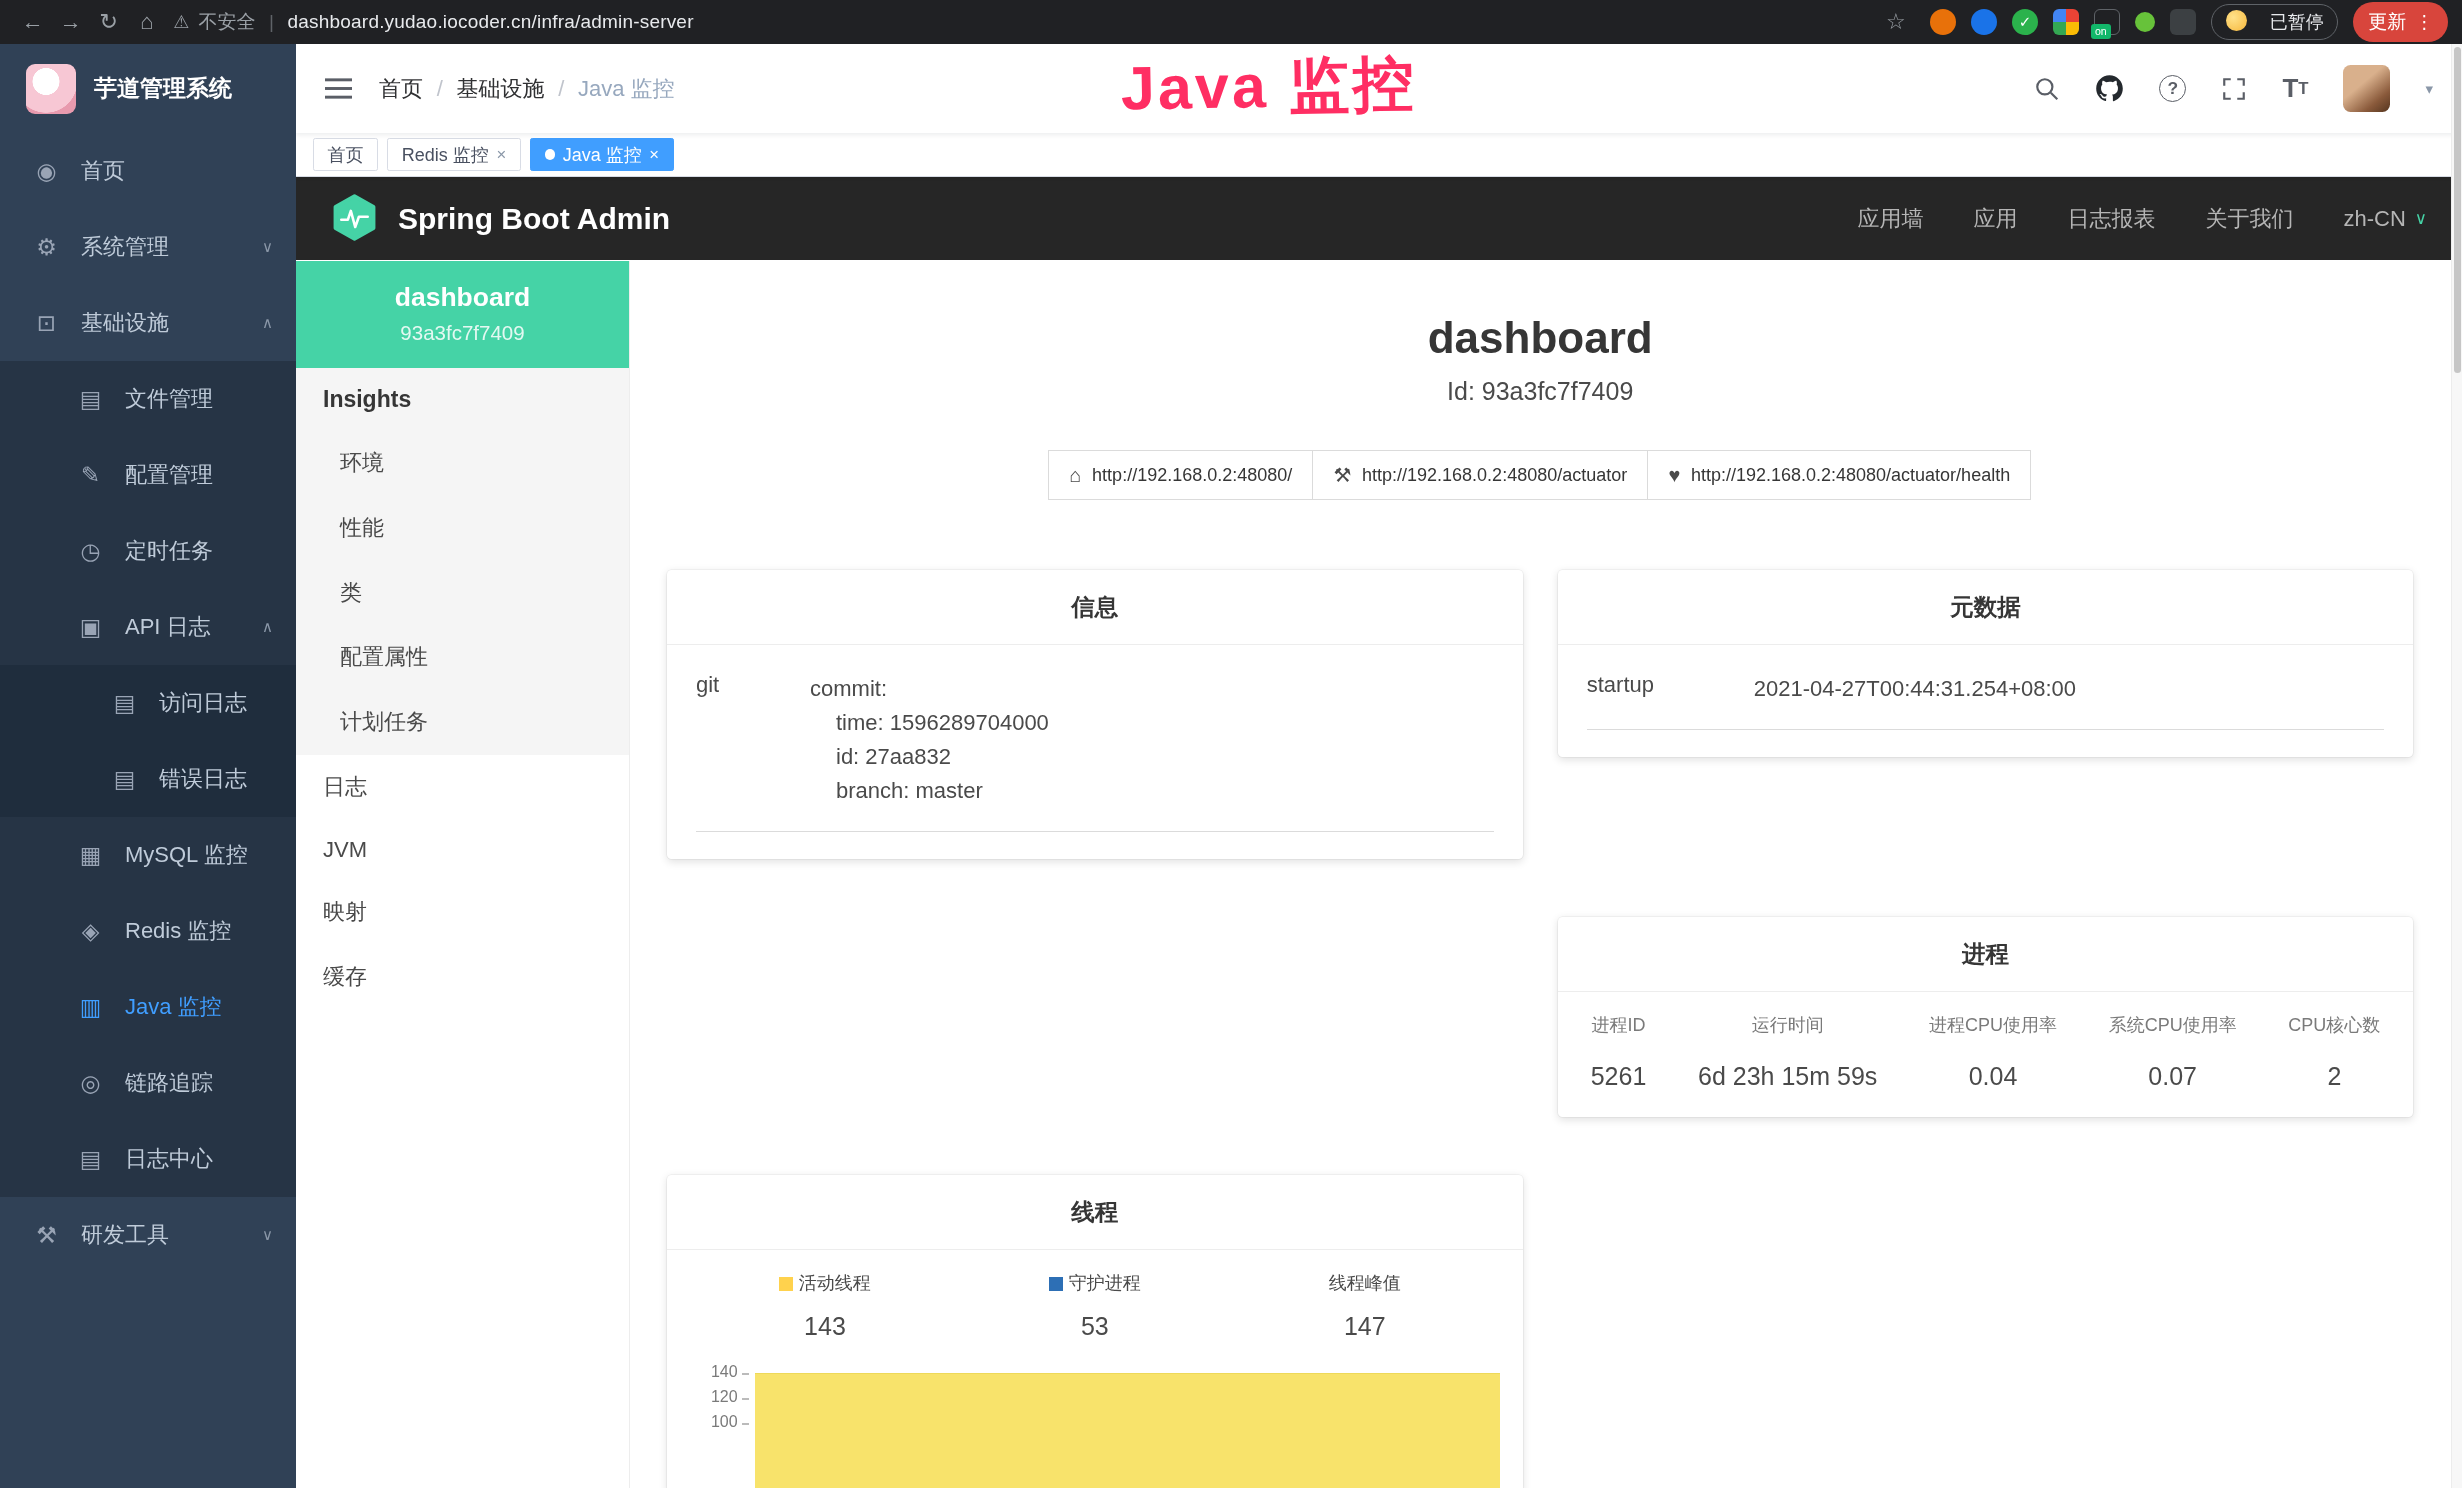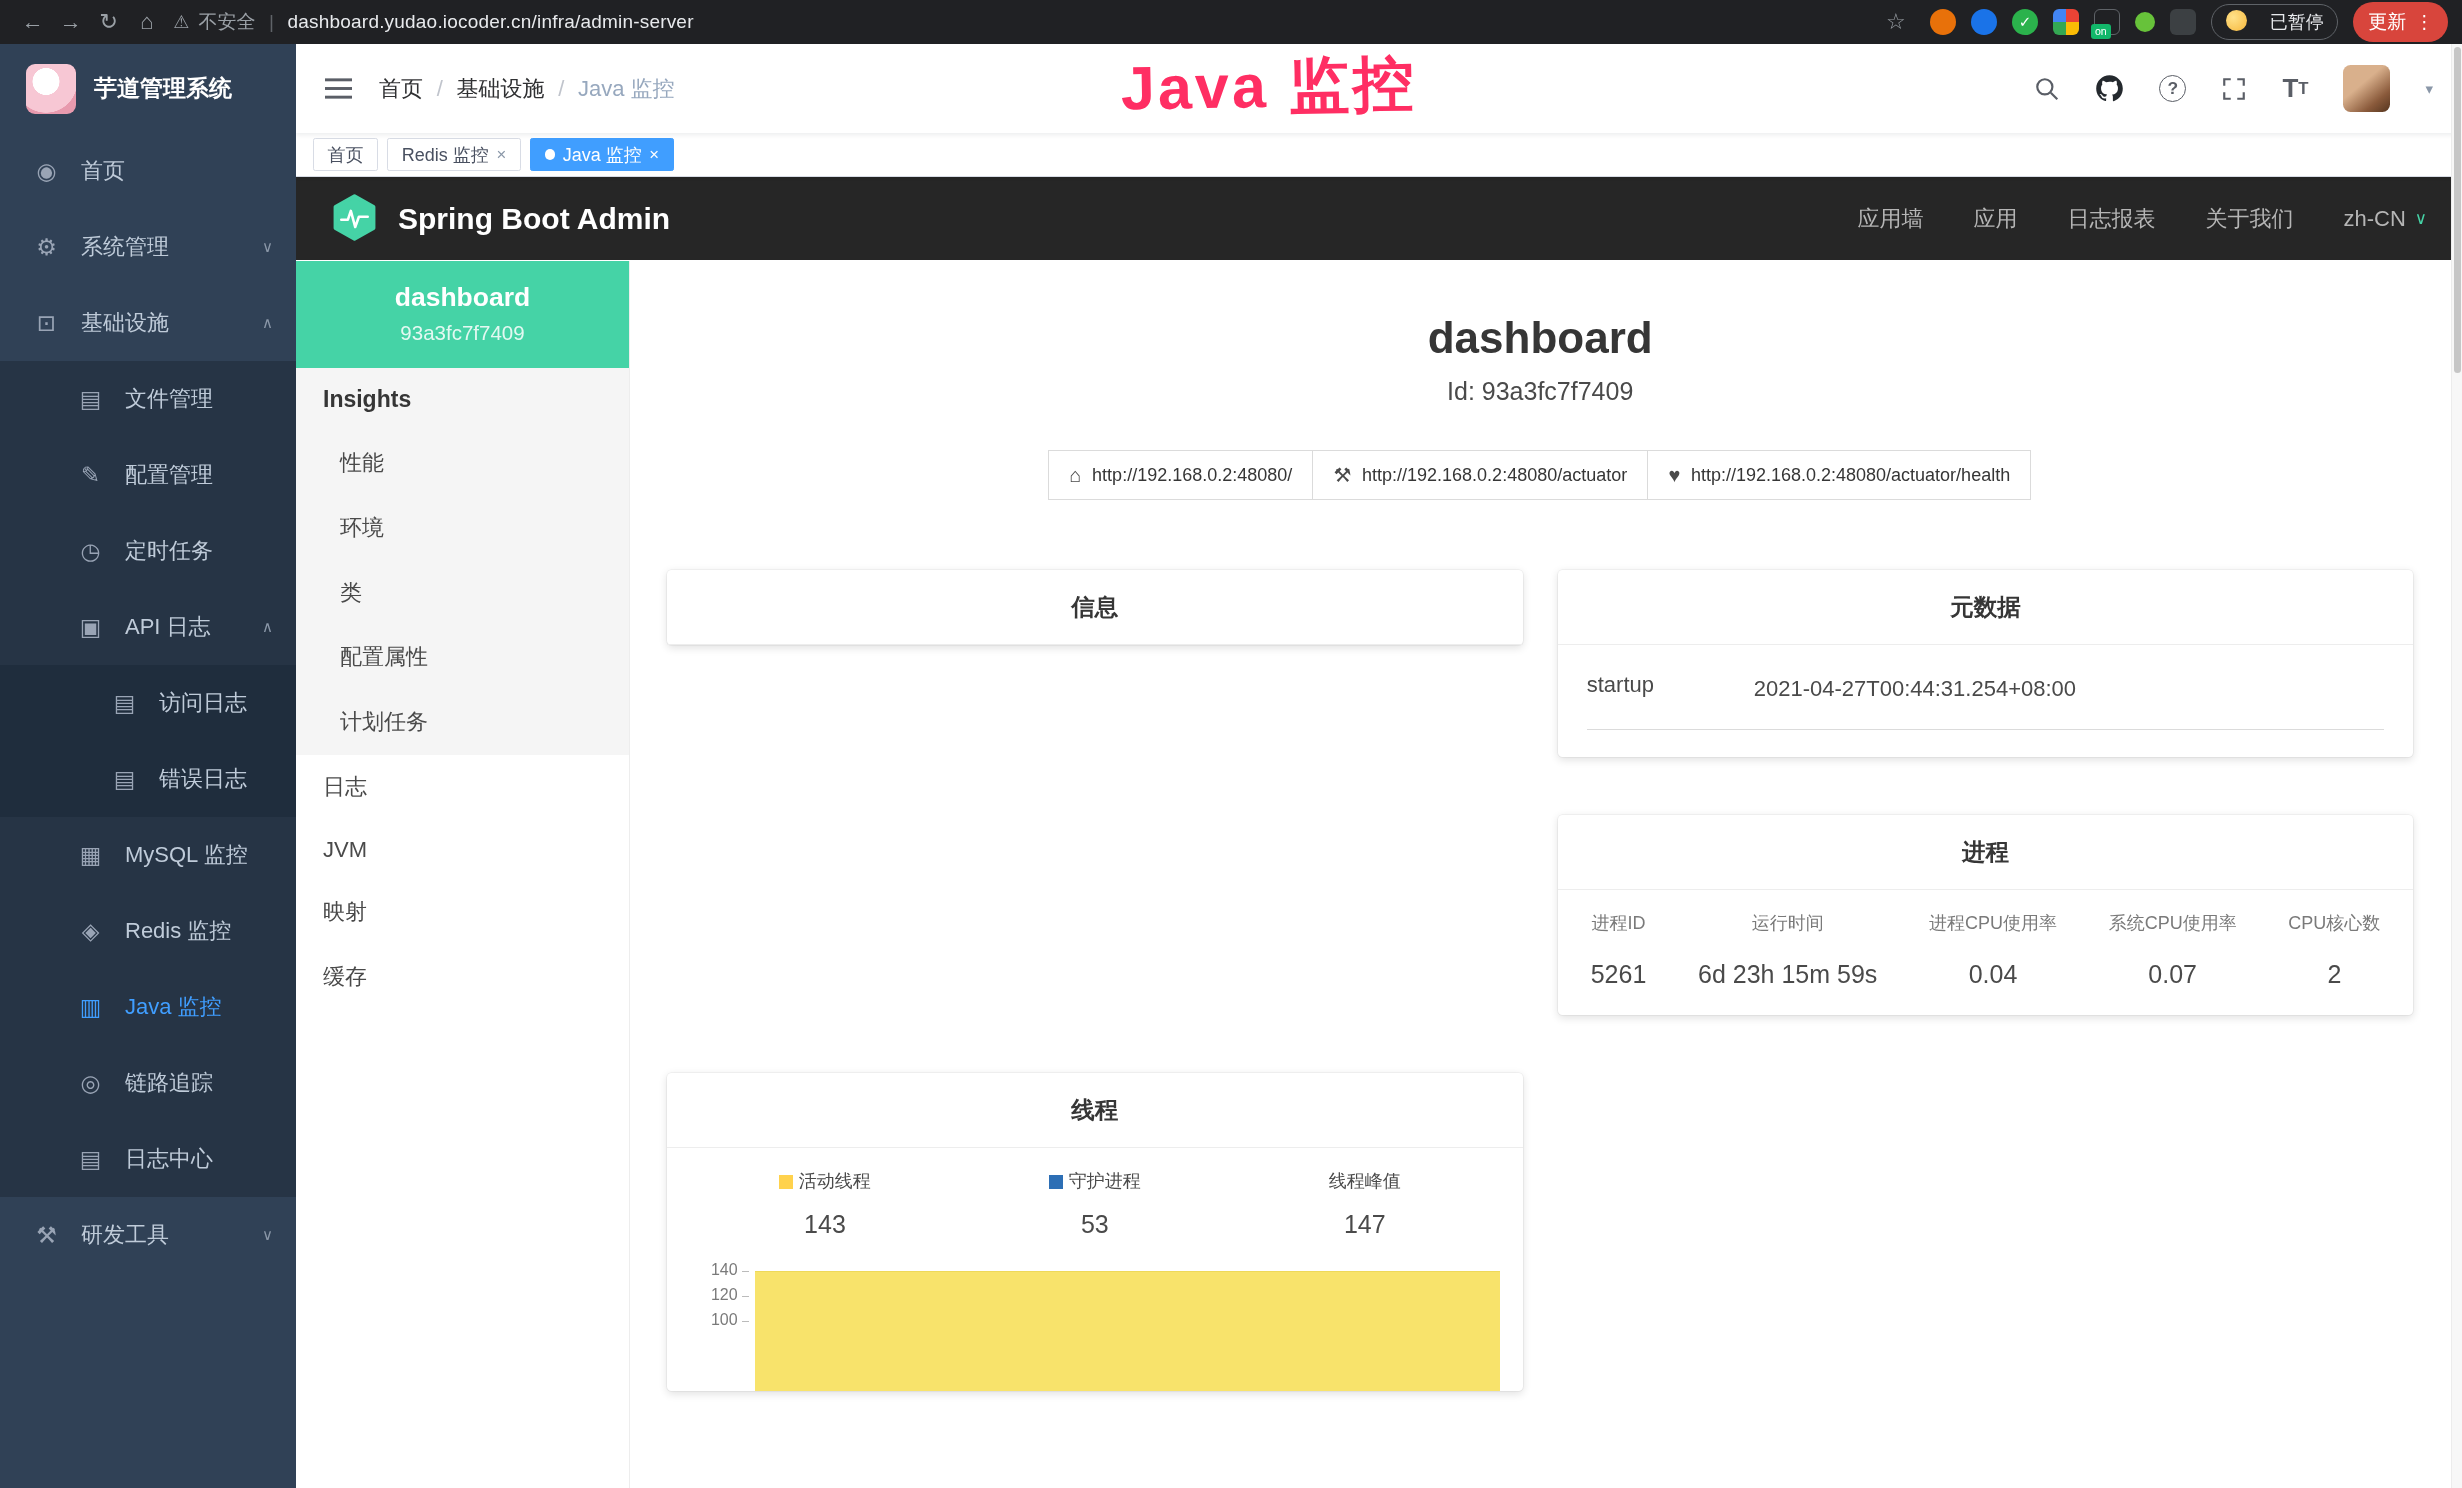--- a/index.html
+++ b/index.html
@@ -307,22 +307,22 @@
     </span>
   </div>
 </div>
 
 <div class="sba-side">
   <div class="sba-instance">
     <div class="name">dashboard</div>
     <div class="iid">93a3fc7f7409</div>
   </div>
   <div class="sba-label">Insights</div>
+  <div class="sba-item">环境</div>
   <div class="sba-item">性能</div>
-  <div class="sba-item">环境</div>
   <div class="sba-item">类</div>
   <div class="sba-item">配置属性</div>
   <div class="sba-item">计划任务</div>
   <div class="sba-item2">日志</div>
   <div class="sba-item2">JVM</div>
   <div class="sba-item2">映射</div>
   <div class="sba-item2">缓存</div>
 </div>
 
 <div class="sba-content">
@@ -343,20 +343,31 @@
       <span>http://192.168.0.2:48080/actuator/health</span>
     </span>
   </div>
 
   <div class="cards">
 
     <div class="card">
       <div class="card-h">
         <span class="t">信息</span>
       </div>
+      <div class="card-b">
+        <div class="kv">
+          <span class="k">git</span>
+          <div class="v">
+            <div class="line">commit:</div>
+            <div class="line ind">time: 1596289704000</div>
+            <div class="line ind">id: 27aa832</div>
+            <div class="line ind">branch: master</div>
+          </div>
+        </div>
+      </div>
     </div>
 
 
     <div class="card">
       <div class="card-h">
         <span class="t">元数据</span>
       </div>
       <div class="card-b">
         <div class="kv meta">
           <span class="k">startup</span>

